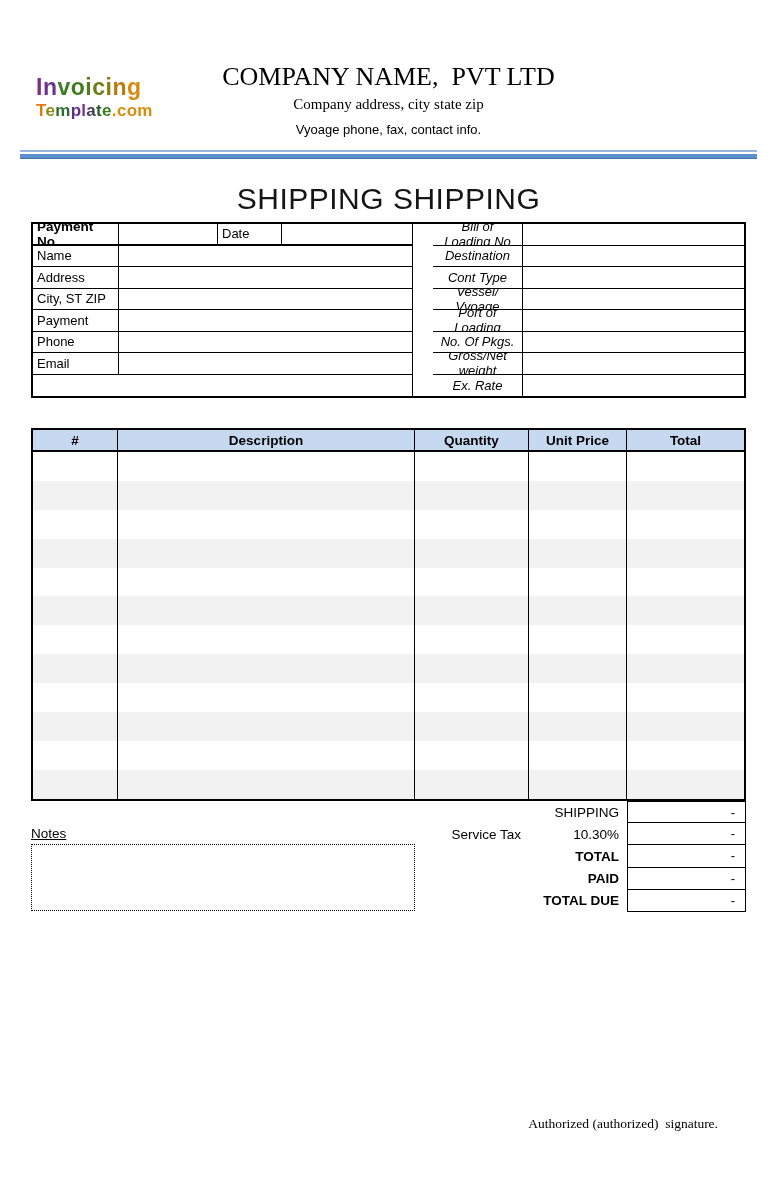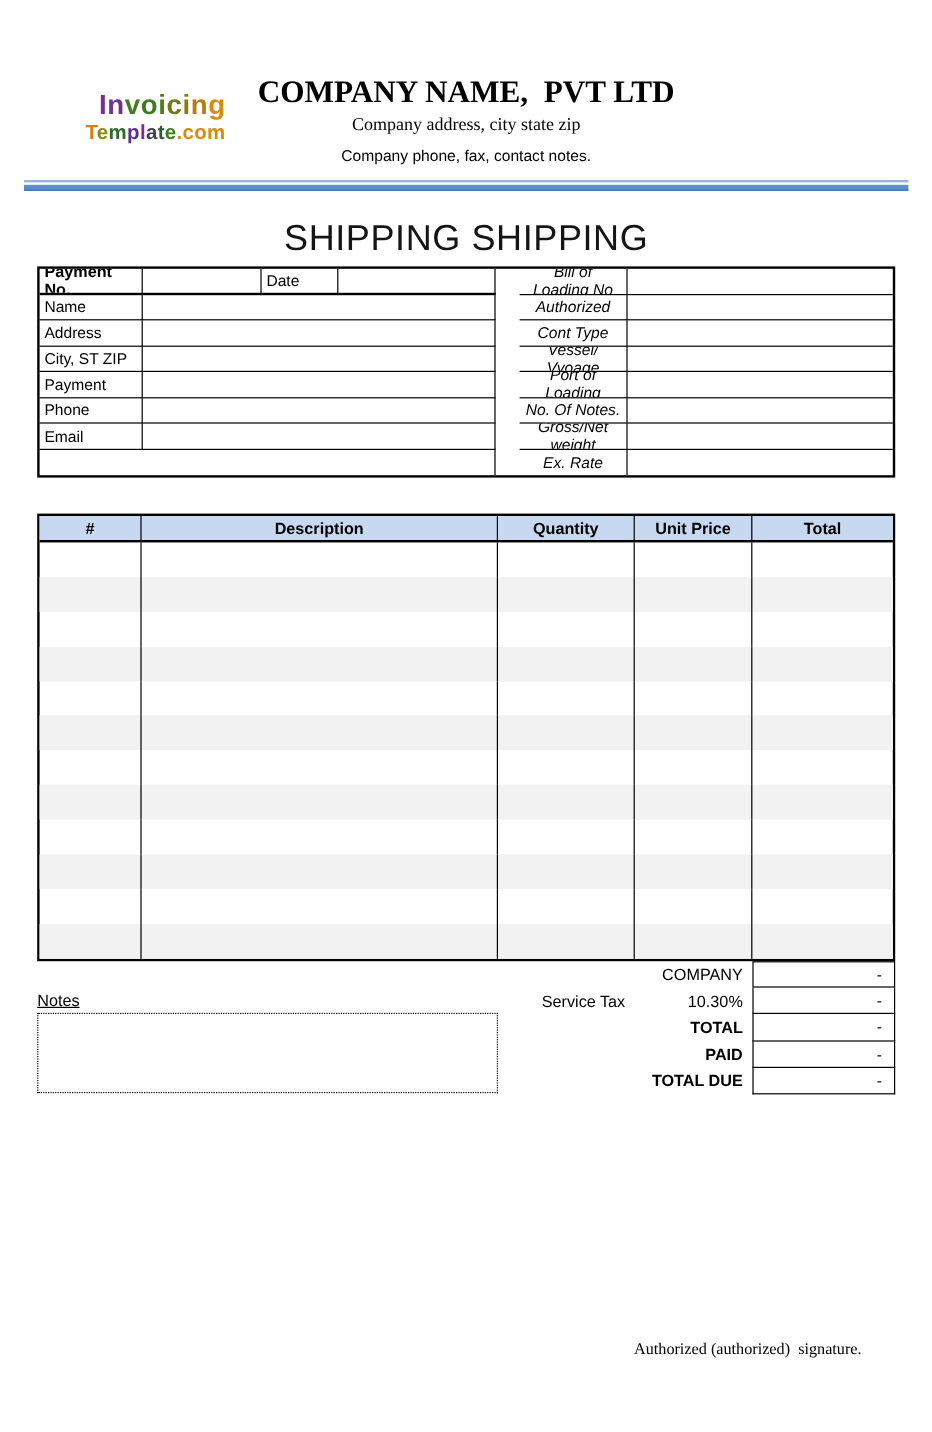--- a/index.html
+++ b/index.html
@@ -1,26 +1,26 @@
 <!DOCTYPE html>
 <html><head>
 <meta charset="utf-8">
 <style>
   html,body { margin:0; padding:0; background:#ffffff; }
   .page { position:relative; width:777px; height:1193px; background:#ffffff;
           font-family:"Liberation Sans", sans-serif; overflow:hidden; color:#000; }
 
   
-  .logo { position:absolute; left:60px; top:74px; width:128px; text-align:right; font-weight:bold; }
+  .logo { position:absolute; left:36px; top:74px; width:128px; text-align:left; font-weight:bold; }
   .logo-l1 { font-size:23px; line-height:26px; letter-spacing:0.5px; }
   .logo-l2 { font-size:17px; line-height:22px; letter-spacing:0.3px; }
 
   
   .company-name { position:absolute; left:0; right:0; top:62px; text-align:center;
-                  font-family:"Liberation Serif", serif; font-size:26px; font-weight:bold; white-space:pre; }
+                  font-family:"Liberation Serif", serif; font-size:26px; font-weight:normal; white-space:pre; }
   .company-address { position:absolute; left:0; right:0; top:96px; text-align:center;
                      font-family:"Liberation Serif", serif; font-size:15px; }
   .company-contact { position:absolute; left:0; right:0; top:122px; text-align:center; font-size:13px; }
 
   
   .sep { position:absolute; left:20px; width:737px; top:150px; }
   .sep-thin  { height:2px; }
   .sep-gap   { height:2px; }
   .sep-thick { height:4px; }
 
@@ -83,56 +83,56 @@
 
 <div class="page">
 
   <div class="logo">
     <div class="logo-l1"><span style="color: rgb(122, 46, 142);">I</span><span style="color: rgb(110, 51, 144);">n</span><span style="color: rgb(65, 124, 38);">v</span><span style="color: rgb(60, 124, 31);">o</span><span style="color: rgb(82, 124, 27);">i</span><span style="color: rgb(109, 124, 21);">c</span><span style="color: rgb(140, 123, 16);">i</span><span style="color: rgb(186, 123, 16);">n</span><span style="color: rgb(218, 138, 13);">g</span></div>
     <div class="logo-l2"><span style="color: rgb(221, 123, 13);">T</span><span style="color: rgb(138, 138, 20);">e</span><span style="color: rgb(46, 107, 46);">m</span><span style="color: rgb(90, 46, 142);">p</span><span style="color: rgb(122, 46, 142);">l</span><span style="color: rgb(62, 62, 80);">a</span><span style="color: rgb(46, 90, 46);">t</span><span style="color: rgb(60, 124, 31);">e</span><span style="color: rgb(218, 138, 13);">.</span><span style="color: rgb(218, 138, 13);">c</span><span style="color: rgb(218, 138, 13);">o</span><span style="color: rgb(218, 138, 13);">m</span></div>
   </div>
 
   <div class="company-name">COMPANY NAME,  PVT LTD</div>
   <div class="company-address">Company address, city state zip</div>
-  <div class="company-contact">Company phone, fax, contact notes.</div>
+  <div class="company-contact">Vyoage phone, fax, contact info.</div>
 
   <div class="sep">
     <div class="sep-thin" style="background: rgb(150, 182, 224);"></div>
     <div class="sep-gap"></div>
     <div class="sep-thick" style="background: rgb(91, 143, 206); border-bottom: 1px solid rgb(63, 116, 173);"></div>
   </div>
 
   <div class="doc-title">SHIPPING SHIPPING</div>
 
   <div class="details">
       <div class="dcell lbl-bold b2">Payment No.</div>
       <div class="dcell b2"></div>
       <div class="dcell b2">Date</div>
       <div class="dcell b2"></div>
       <div class="dcell lbl-right">Bill of Loading No</div>
       <div class="dcell no-r"></div>
       <div class="dcell lbl-left">Name</div>
       <div class="dcell" style="grid-column: 2 / span 3;"></div>
-      <div class="dcell lbl-right">Authorized</div>
+      <div class="dcell lbl-right">Destination</div>
       <div class="dcell no-r"></div>
       <div class="dcell lbl-left">Address</div>
       <div class="dcell" style="grid-column: 2 / span 3;"></div>
       <div class="dcell lbl-right">Cont Type</div>
       <div class="dcell no-r"></div>
       <div class="dcell lbl-left">City, ST ZIP</div>
       <div class="dcell" style="grid-column: 2 / span 3;"></div>
       <div class="dcell lbl-right">Vessel/ Vyoage</div>
       <div class="dcell no-r"></div>
       <div class="dcell lbl-left">Payment</div>
       <div class="dcell" style="grid-column: 2 / span 3;"></div>
       <div class="dcell lbl-right">Port of Loading</div>
       <div class="dcell no-r"></div>
       <div class="dcell lbl-left">Phone</div>
       <div class="dcell" style="grid-column: 2 / span 3;"></div>
-      <div class="dcell lbl-right">No. Of Notes.</div>
+      <div class="dcell lbl-right">No. Of Pkgs.</div>
       <div class="dcell no-r"></div>
       <div class="dcell lbl-left">Email</div>
       <div class="dcell" style="grid-column: 2 / span 3;"></div>
       <div class="dcell lbl-right">Gross/Net weight</div>
       <div class="dcell no-r"></div>
       <div class="dcell no-b" style="grid-column: 1 / span 4;"></div>
       <div class="dcell lbl-right no-b">Ex. Rate</div>
       <div class="dcell no-r no-b"></div>
     </div>
 
@@ -228,21 +228,21 @@
           <div class="icell" style="width: 114px;"></div>
           <div class="icell" style="width: 98px;"></div>
           <div class="icell" style="width: 117px;"></div>
         </div>
       </div>
   </div>
 
   <div class="totals">
       <div class="trow">
         <div class="tpre"></div>
-        <div class="tlbl">COMPANY</div>
+        <div class="tlbl">SHIPPING</div>
         <div class="tbox">-</div>
       </div>
       <div class="trow">
         <div class="tpre">Service Tax</div>
         <div class="tlbl">10.30%</div>
         <div class="tbox">-</div>
       </div>
       <div class="trow">
         <div class="tpre"></div>
         <div class="tlbl bold">TOTAL</div>

